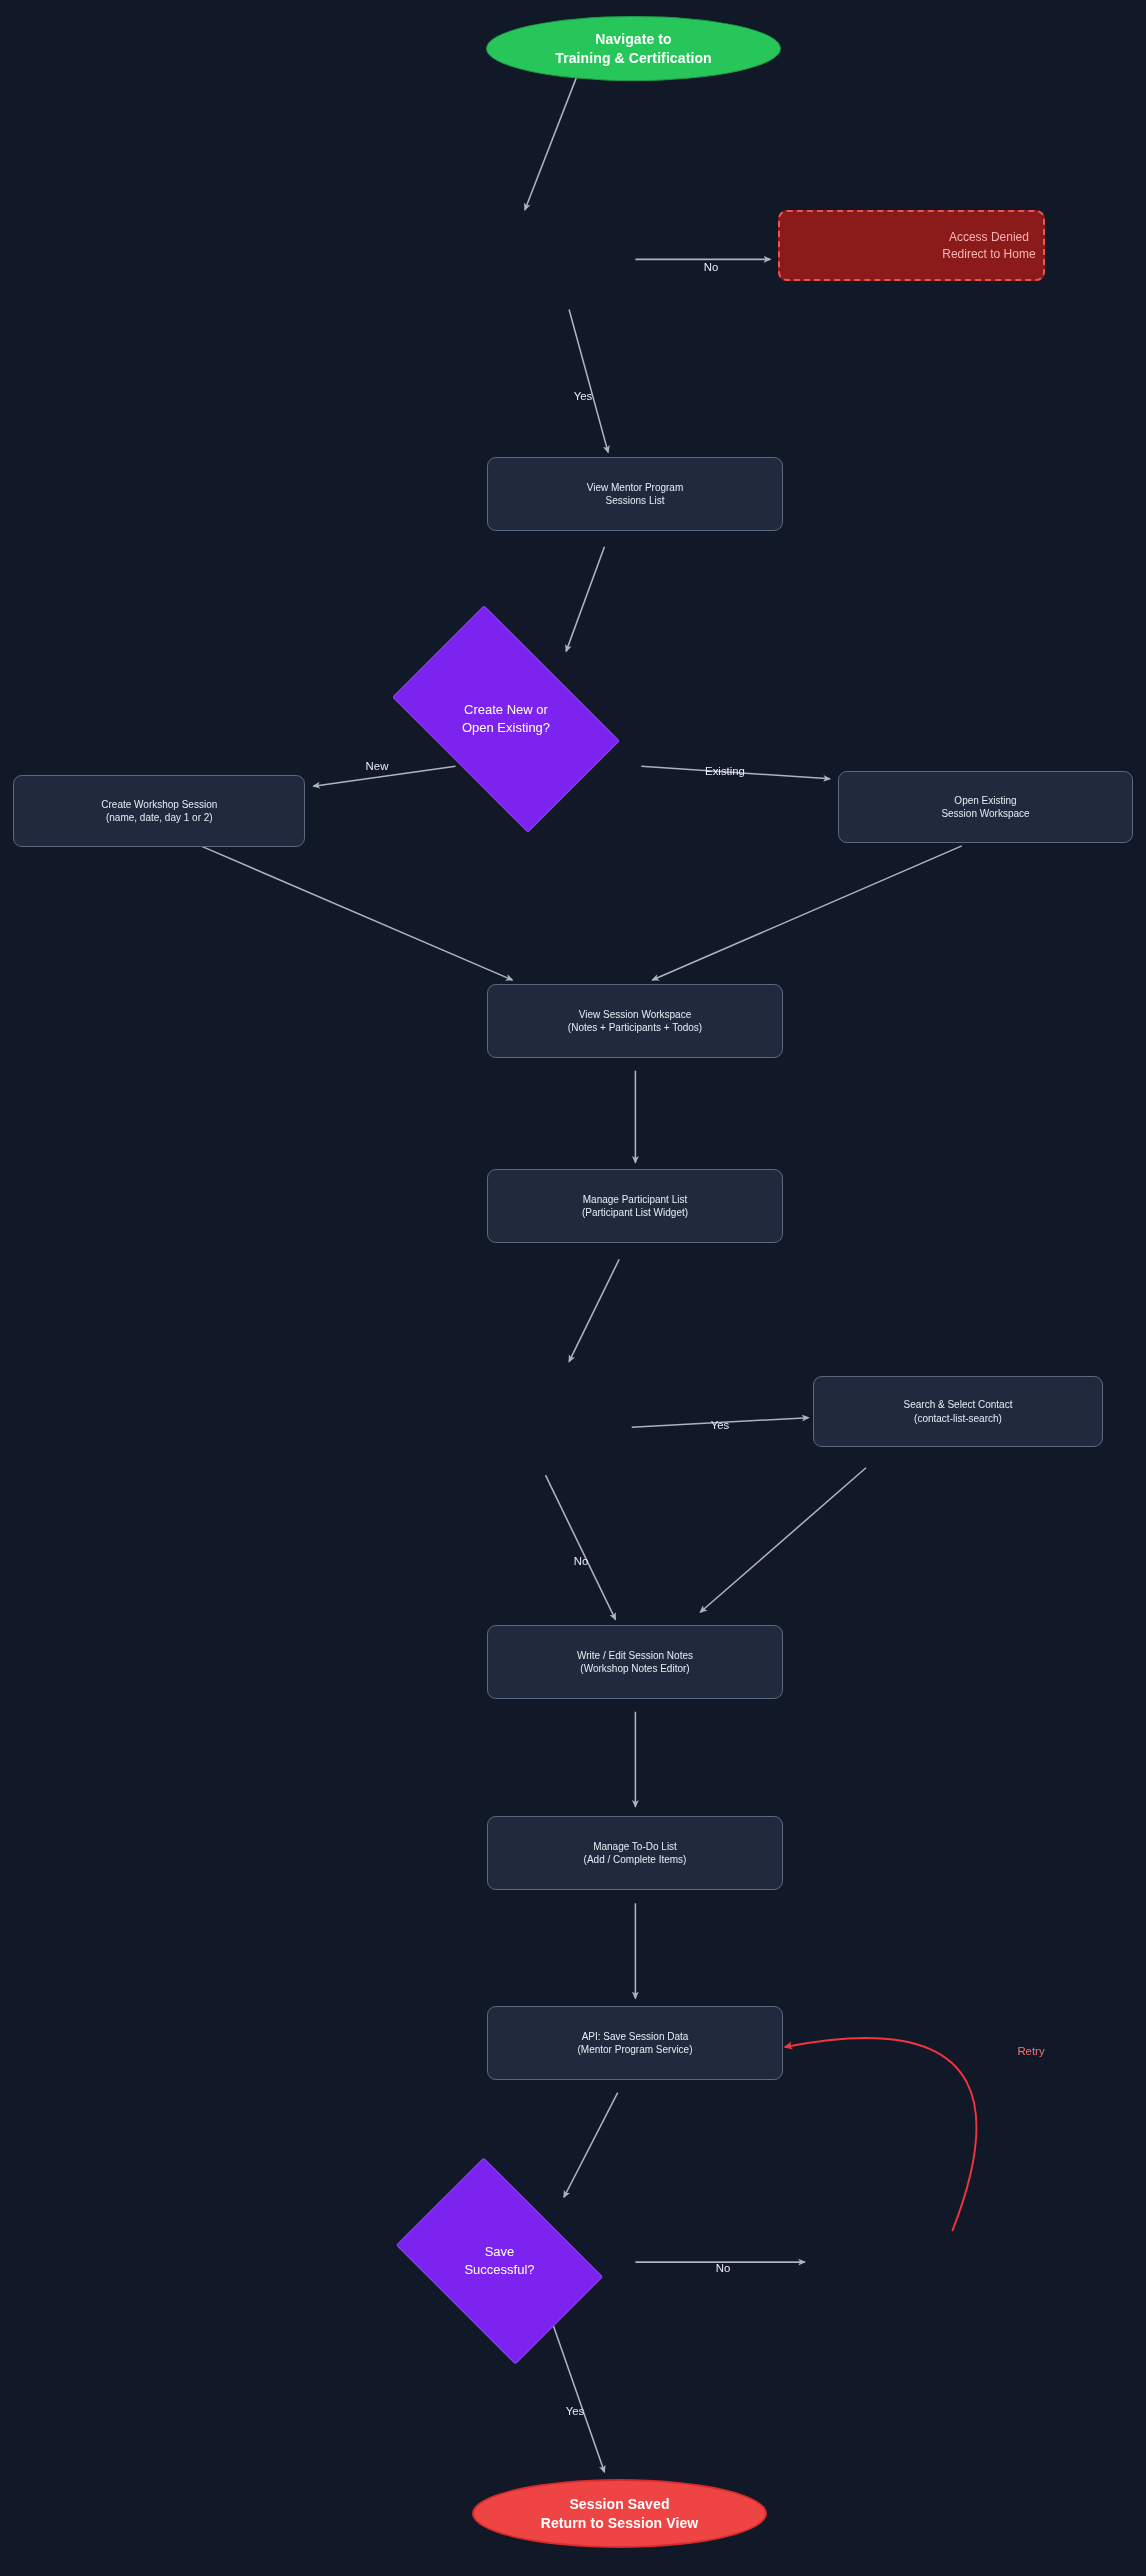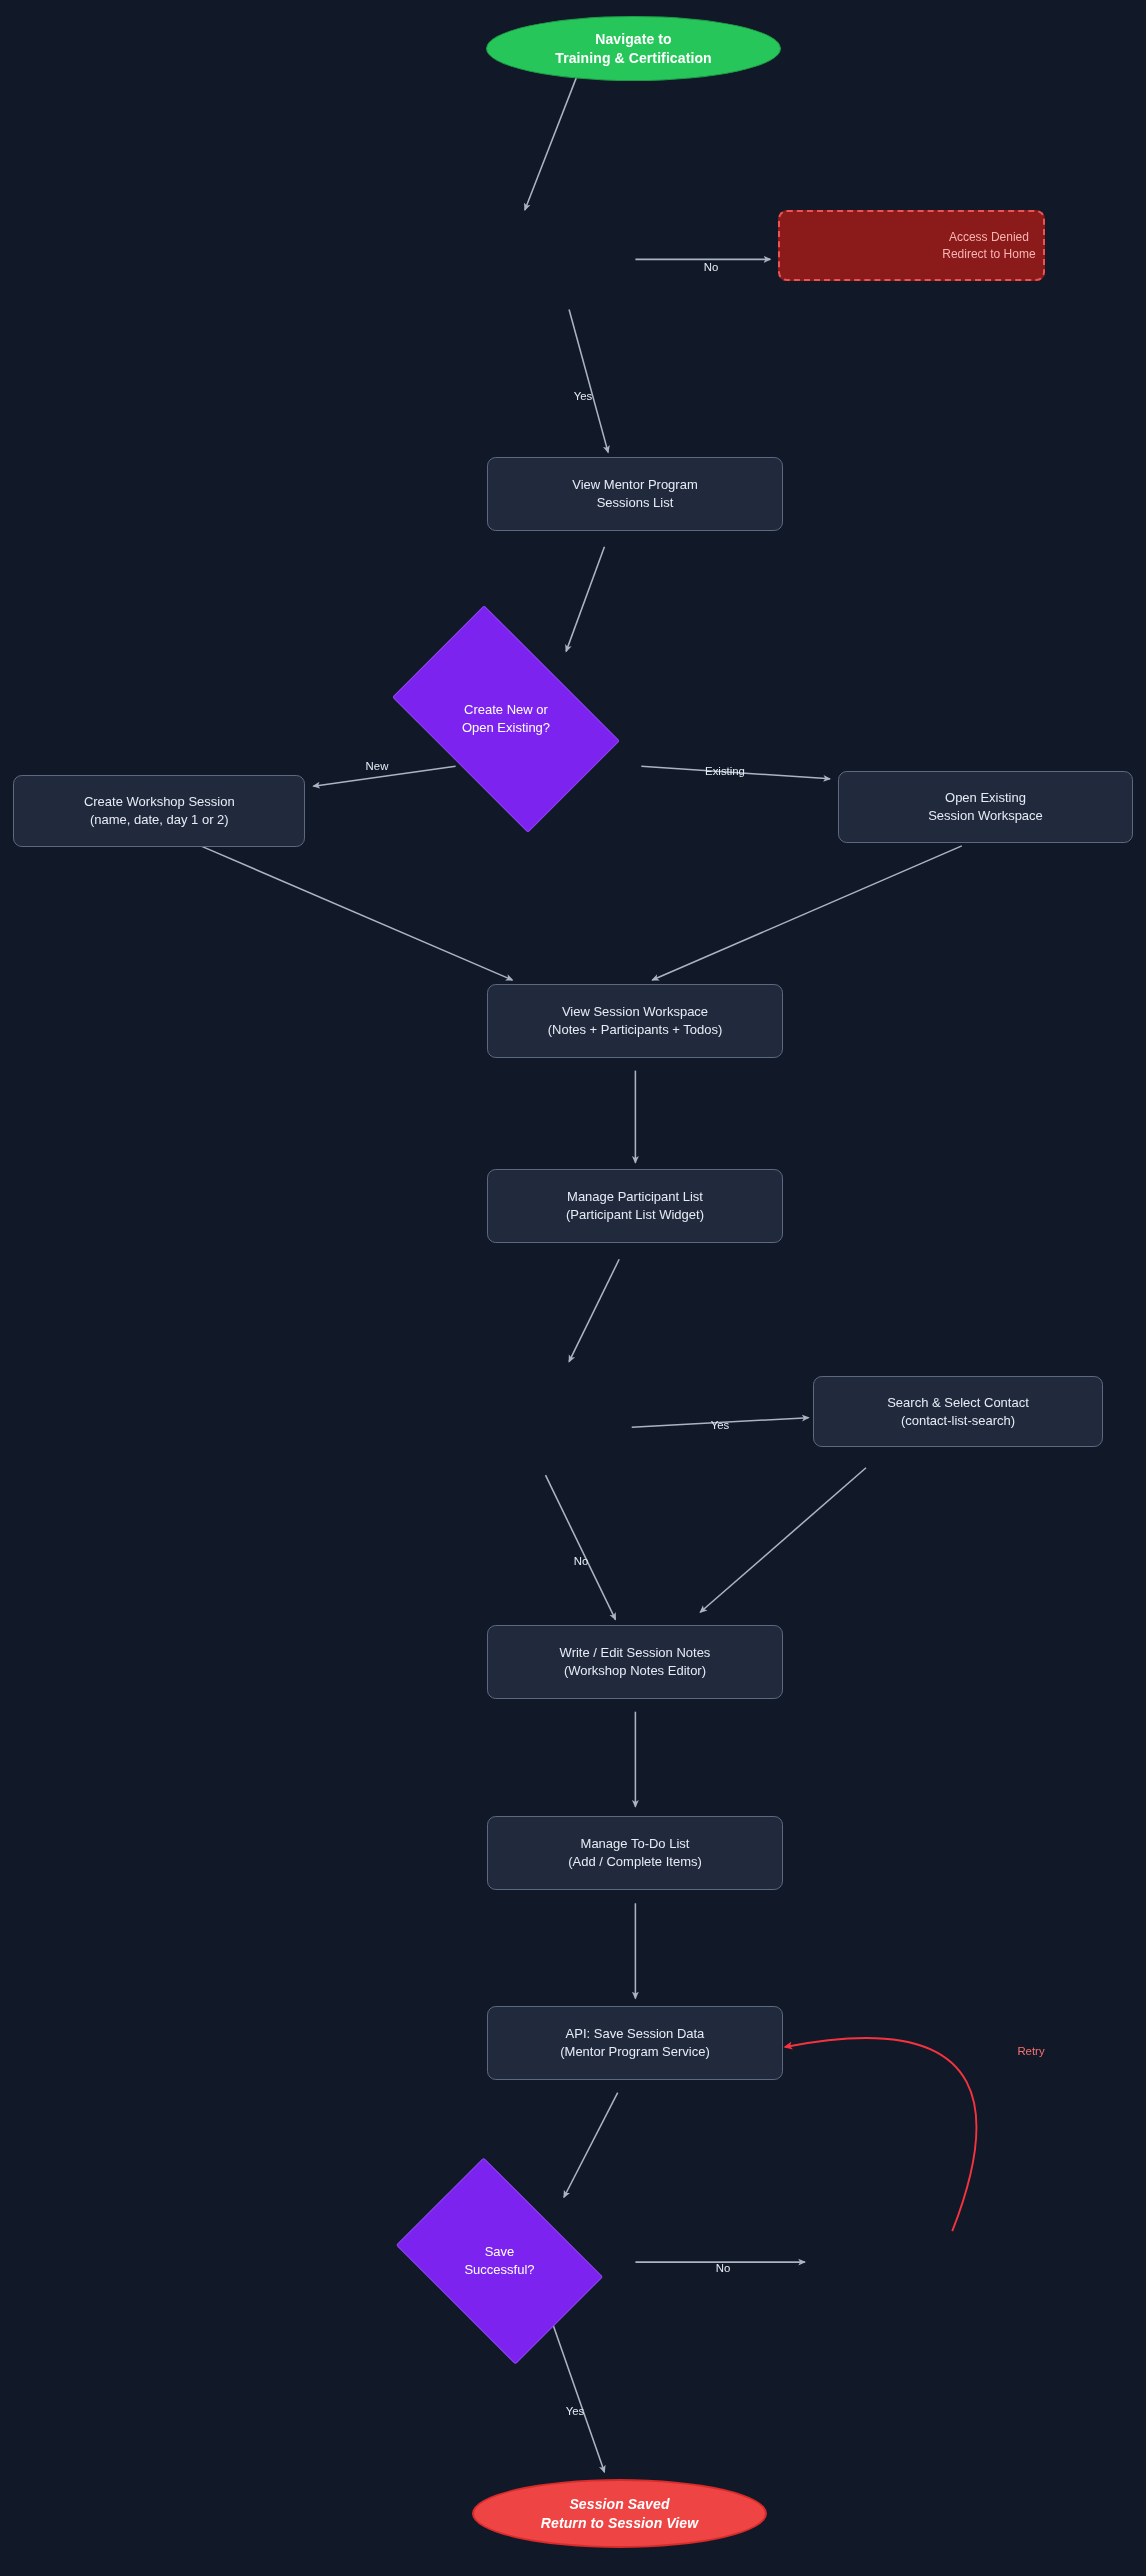--- a/index.html
+++ b/index.html
@@ -47,30 +47,29 @@
   }
   .terminal-start {
     background: #26c65a;
     border: 1.5px solid #1f9b47;
     color: #ffffff;
   }
   .terminal-end {
     background: #ef4444;
     border: 2.2px solid #d82b2b;
     color: #ffffff;
-    font-style: italic;
   }
 
   
   .process {
     background: #212a3c;
     border: 1.1px solid #5b6a80;
     border-radius: 8.8px;
     color: #e6ecf5;
-    font-size: 13px;
+    font-size: 10px;
     padding: 4.4px 7.4px;
   }
 
   
   .decision {
     background: transparent;
     border: none;
     color: #ffffff;
     font-size: 13px;
   }

